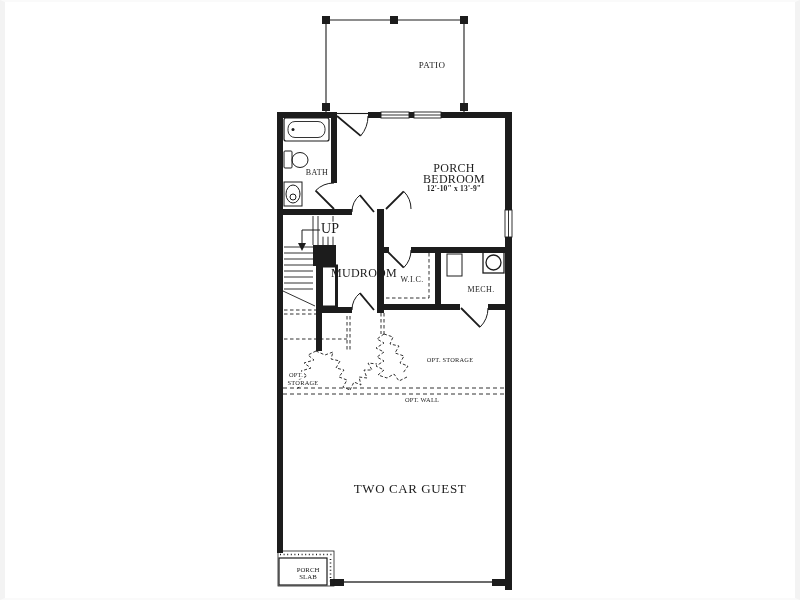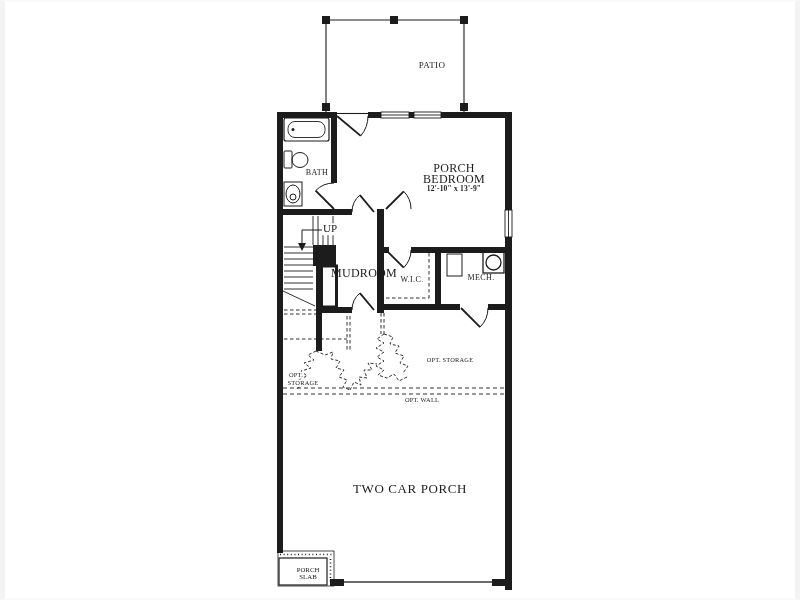--- a/index.html
+++ b/index.html
@@ -15,21 +15,21 @@
        text-align:center;line-height:1.05;color:#1c1c1c;}
   .bg{background:#ffffff;padding:0 1px;}
   .patio{font-size:9px;letter-spacing:.4px;}
   .room-lg{font-size:12px;letter-spacing:.3px;}
   .dims{font-size:7.5px;font-weight:600;letter-spacing:.2px;}
   .room-md{font-size:8px;letter-spacing:.4px;}
   .room-sm{font-size:12px;letter-spacing:.3px;}
   .opt{font-size:6.4px;letter-spacing:.2px;}
   .garage{font-size:13px;letter-spacing:.6px;}
   .porch{font-size:6.8px;line-height:1.08;}
-  .up{font-size:11px;}
+  .up{font-size:14px;}
 </style>
 </head>
 <body>
 
 <div id="canvas">
   <svg id="plan-svg" width="800" height="600" viewBox="0 0 800 600">
 
     <g stroke="#1c1c1c" stroke-width="1.1" fill="none">
       <polyline points="326,112 326,20 464,20 464,112"></polyline>
       <line x1="337" y1="113.5" x2="368" y2="113.5"></line>
@@ -184,26 +184,26 @@
   <div class="lbl dims" style="left:449px;top:187px;">12'-10" x 13'-9"</div>
 
   <div class="lbl room-md" style="left:312px;top:171px;">BATH</div>
 
   <div class="lbl up bg" style="left:325px;top:227px;">UP</div>
 
   <div class="lbl room-sm" style="left:359px;top:271px;">MUDROOM</div>
 
   <div class="lbl room-md" style="left:407px;top:278px;text-align:center;">W.I.C.</div>
 
-  <div class="lbl room-md" style="left:476px;top:276px;">MECH.</div>
+  <div class="lbl room-md" style="left:476px;top:288px;">MECH.</div>
 
   <div class="lbl opt bg" style="left:291px;top:373px;">OPT.</div>
   <div class="lbl opt bg" style="left:298px;top:381px;">STORAGE</div>
 
   <div class="lbl opt" style="left:445px;top:358px;">OPT. STORAGE</div>
 
   <div class="lbl opt bg" style="left:417px;top:398px;">OPT. WALL</div>
 
-  <div class="lbl garage" style="left:405px;top:487px;">TWO CAR PORCH</div>
+  <div class="lbl garage" style="left:405px;top:487px;">TWO CAR GUEST</div>
 
   <div class="lbl porch" style="left:303px;top:568px;">PORCH</div>
   <div class="lbl porch" style="left:303px;top:575px;">SLAB</div>
 </div>
 
 </body></html>

